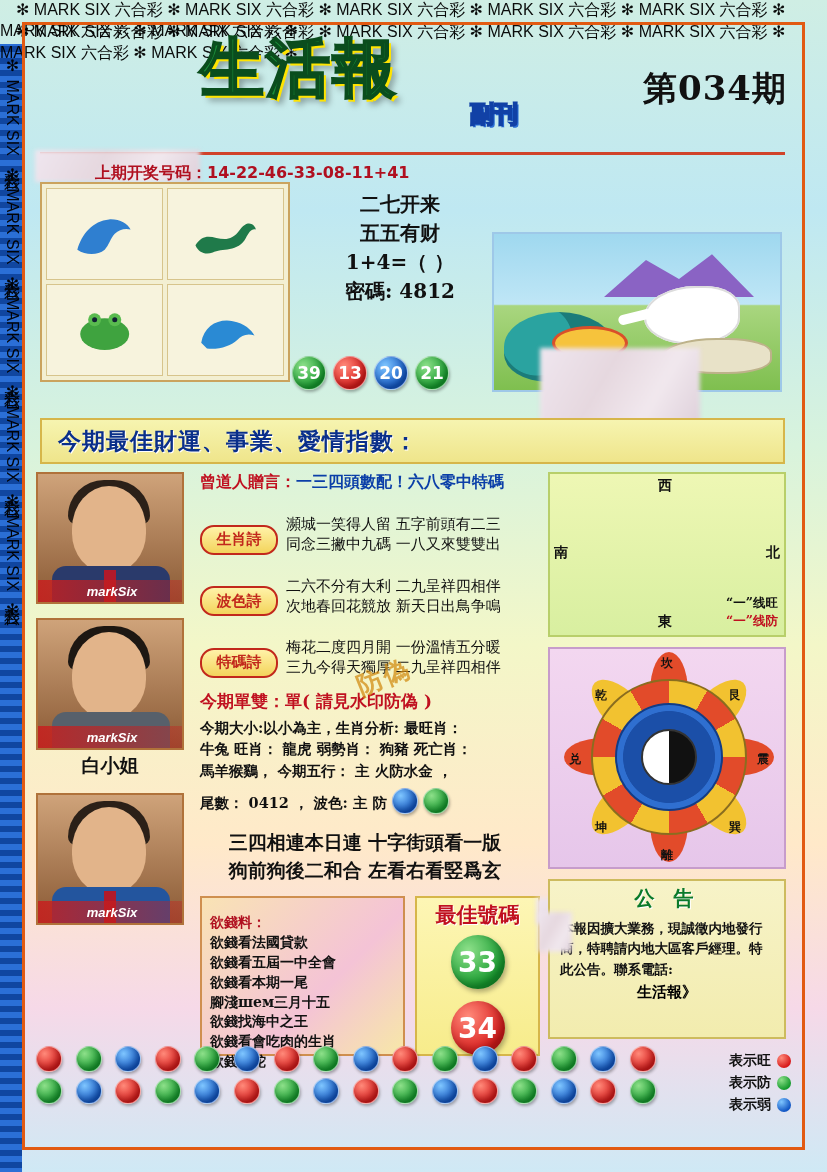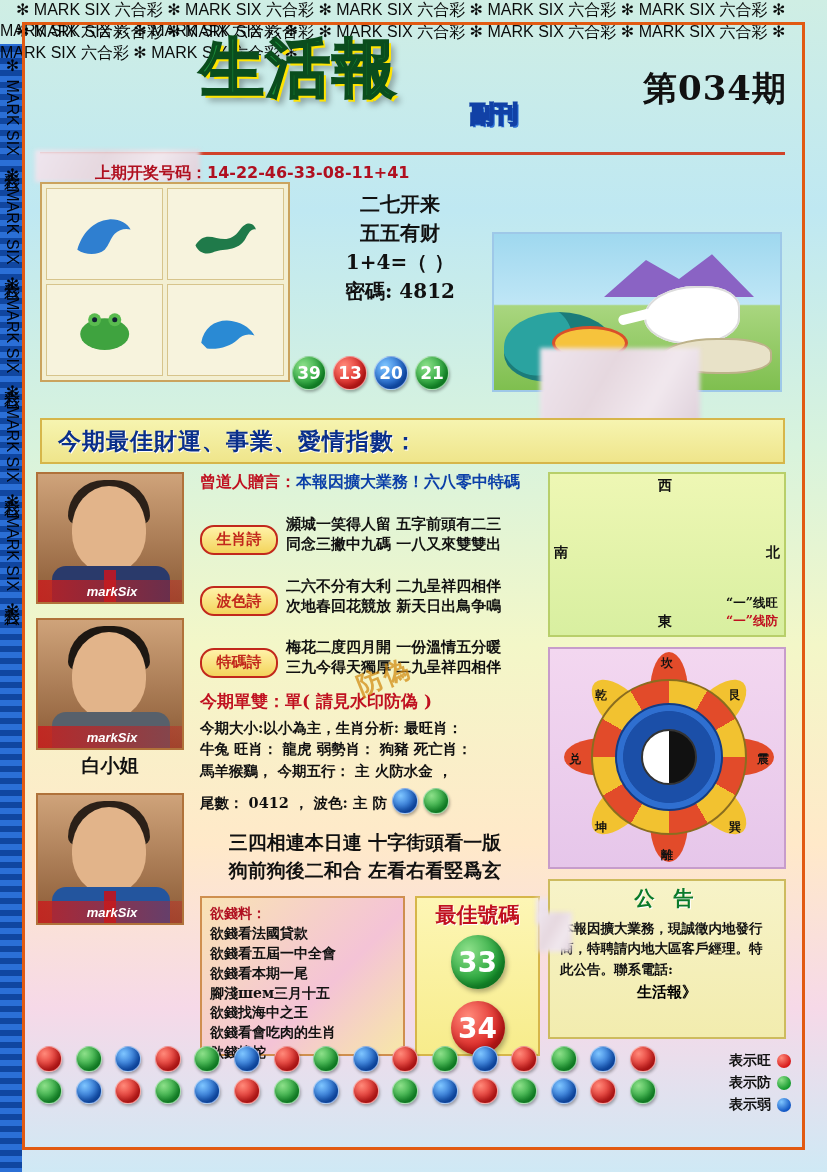--- a/index.html
+++ b/index.html
@@ -168,38 +168,38 @@
   .headline .red { color:#c01020; }
   .poem-row { display:flex; align-items:flex-end; margin-top:21px; }
   .poem-label {
     width:78px; height:30px; flex:0 0 78px;
     background:linear-gradient(180deg,#fff2a8,#f3d45c);
     border:2px solid #c2281c; border-radius:14px;
     color:#c2281c; font-weight:bold; font-size:15px;
     display:flex; align-items:center; justify-content:center;
     font-family:"DejaVu Serif", serif;
   }
-  .poem-lines { padding-left:8px; font-family:"DejaVu Serif", serif; font-size:15px; font-weight:bold; color:#111; line-height:1.35; }
+  .poem-lines { padding-left:8px; font-family:"DejaVu Serif", serif; font-size:15px; font-weight:normal; color:#111; line-height:1.35; }
 
   .oddeven {
     margin-top:12px; font-family:"DejaVu Serif", serif; font-size:17px; font-weight:bold; color:#c01020;
   }
   .analysis { margin-top:4px; font-family:"DejaVu Serif", serif; font-size:14.5px; font-weight:bold; color:#111; line-height:1.5; }
   .stamp {
     position:absolute; left:156px; top:188px; font-size:26px; font-weight:bold;
     color:rgba(210,140,20,.75); transform:rotate(-22deg);
     font-family:"DejaVu Serif", serif; letter-spacing:2px;
   }
   .couplet { margin-top:14px; font-family:"DejaVu Serif", serif; font-size:19px; font-weight:bold; color:#111; line-height:1.5; text-align:center; }
 
   .money-box {
     position:absolute; left:200px; top:896px; width:205px; height:160px;
     background:linear-gradient(135deg,#f9e3b4,#f4c3d6 60%,#f7e7a8);
     border:2px solid #cf8f4f;
-    padding:6px 8px;
+    padding:15px 8px;
     font-family:"DejaVu Serif", serif; font-size:14px; font-weight:bold; color:#111; line-height:1.42;
   }
   .money-title { color:#b01020; }
 
   .best-box {
     position:absolute; left:415px; top:896px; width:125px; height:160px;
     background:linear-gradient(180deg,#fdf6b5,#f7ec8b);
     border:2px solid #d6b64a; text-align:center;
   }
   .best-title {
@@ -412,21 +412,21 @@
         <div class="face"></div>
         <div class="body"></div>
         <div class="tie"></div>
         <div class="mark-tag">markSix</div>
       </div>
     </div>
   </div>
 
   <div class="col-mid">
     <div class="headline">
-      <span class="red">曾道人贈言：</span><span>本報因擴大業務！六八零中特碼</span>
+      <span class="red">曾道人贈言：</span><span>一三四頭數配！六八零中特碼</span>
     </div>
 
     <div class="poem-row">
       <div class="poem-label">生肖詩</div>
       <div class="poem-lines">
         <div>瀕城一笑得人留 五字前頭有二三</div>
         <div>同念三撇中九碼 一八又來雙雙出</div>
       </div>
     </div>
 

